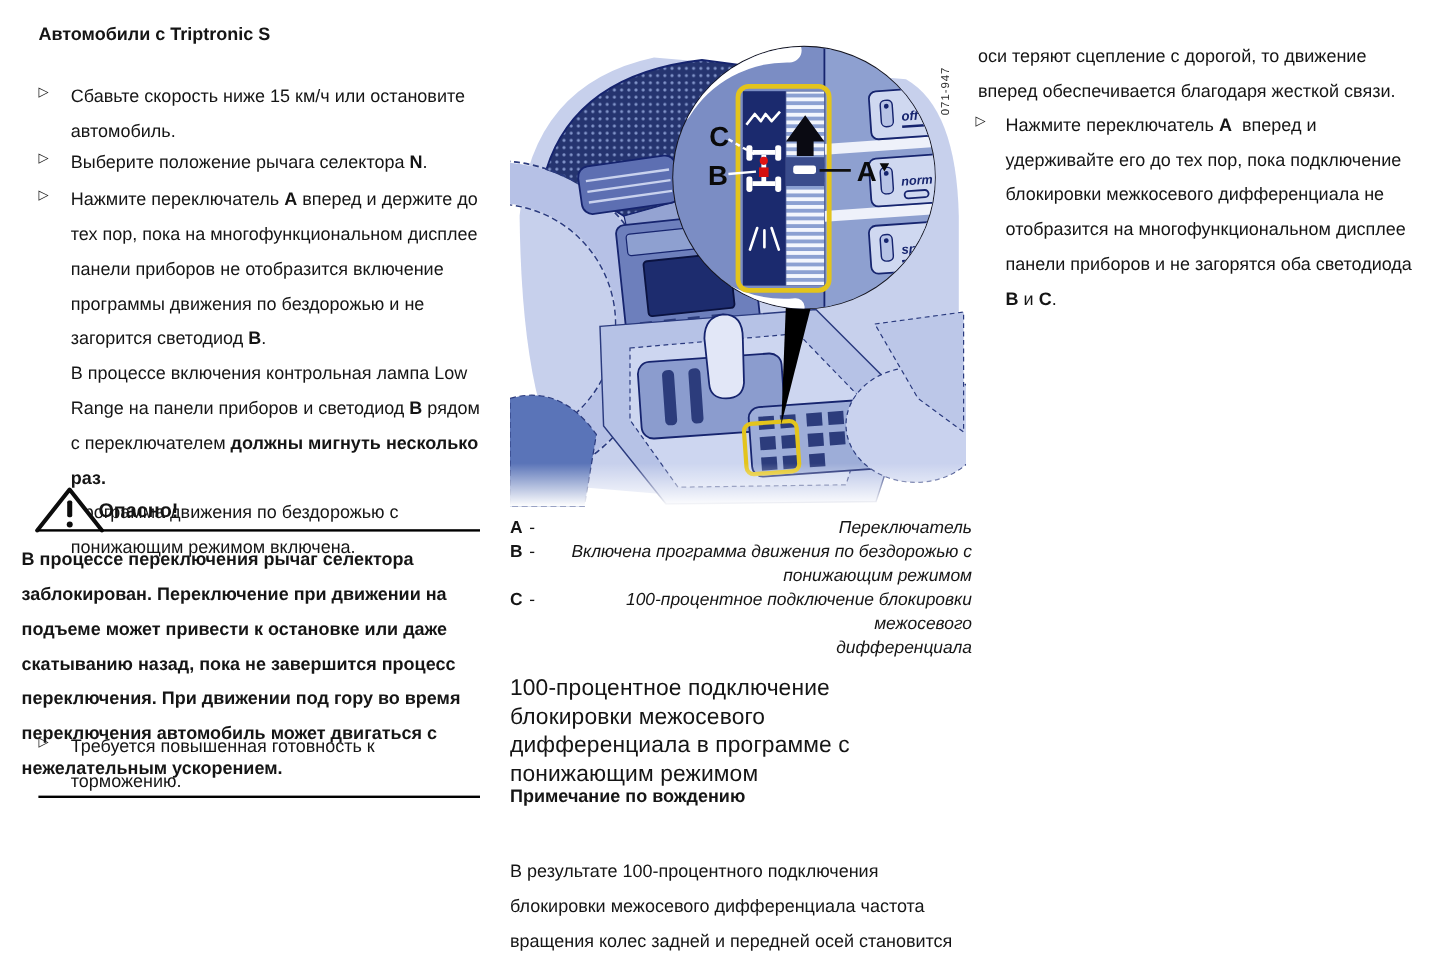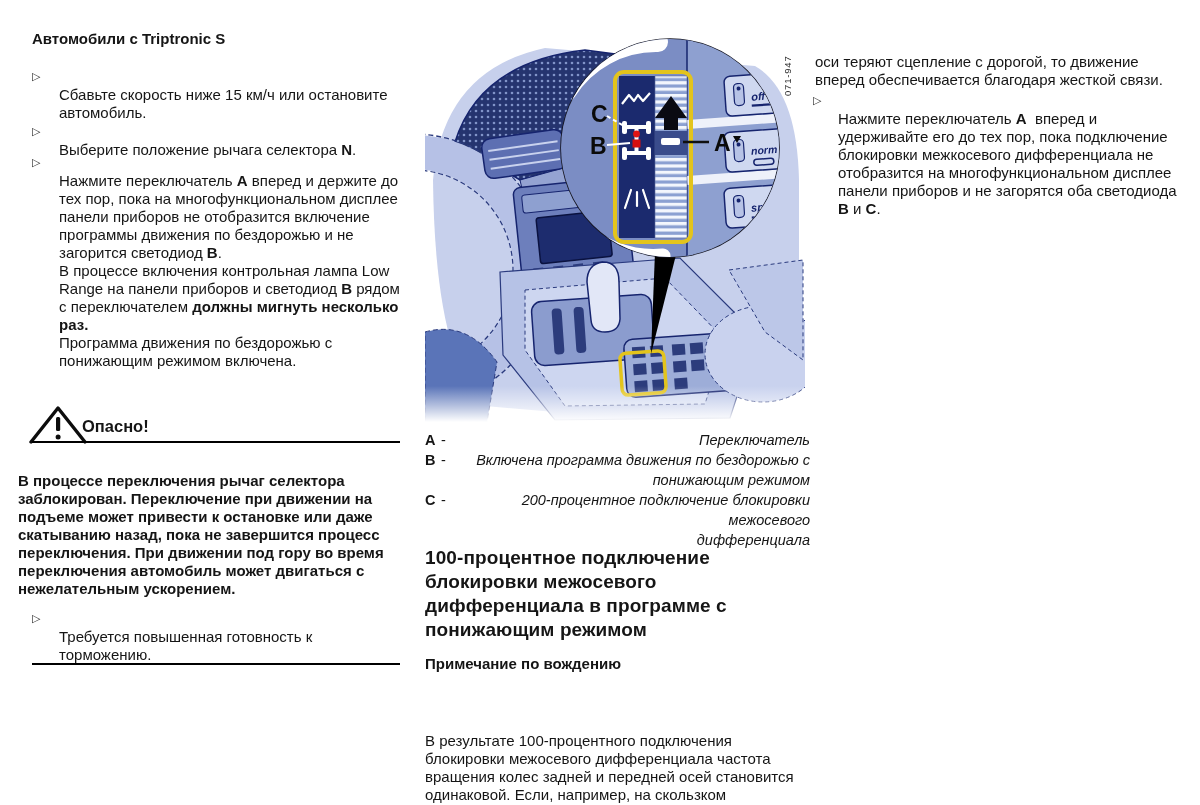--- a/index.html
+++ b/index.html
@@ -1,40 +1,40 @@
 <!DOCTYPE html>
 <html><head>
 <meta charset="utf-8">
 <style>
   html,body{margin:0;padding:0;background:#ffffff;}
   .page{position:relative;width:1200px;height:805px;background:#ffffff;overflow:hidden;
         font-family:"Liberation Sans","DejaVu Sans",sans-serif;color:#151515;}
   .abs{position:absolute;}
-  .body-txt{font-size:15px;line-height:18px;white-space:pre-line;margin-top:20px;}
+  .body-txt{font-size:15px;line-height:29px;white-space:pre-line;}
   .h-small{font-size:15px;font-weight:bold;}
-  .h-big{font-size:19px;font-weight:bold;line-height:24px;white-space:pre-line;letter-spacing:.1px;}
+  .h-big{font-size:19px;font-weight:normal;line-height:24px;white-space:pre-line;letter-spacing:.1px;margin-top:16px;}
   .bullet-row{display:flex;}
   .tri{width:27px;flex:0 0 27px;font-size:11px;line-height:21px;color:#222;
        font-family:"DejaVu Sans",sans-serif;}
   .tri-sm{width:25px;flex:0 0 25px;}
   .btxt{flex:1;}
   .rule{height:2px;background:#000;}
   .legend-row{display:flex;font-size:14.5px;line-height:20px;}
   .lg-letter{width:16px;flex:0 0 16px;font-weight:bold;}
   .lg-dash{width:14px;flex:0 0 14px;}
   .lg-text{flex:1;font-style:italic;white-space:pre-line;text-align:right;}
   .warn-title{font-size:16.5px;font-weight:bold;}
   svg text{font-family:"Liberation Sans","DejaVu Sans",sans-serif;}
 </style>
 </head>
 <body>
 
 <div class="page">
 
-  <div class="abs h-small" style="left:32px;top:30px;width:372px">Автомобили с Triptronic S</div>
+  <div class="abs h-small" style="left:32px;top:20px;width:372px">Автомобили с Triptronic S</div>
 
   <div class="abs bullet-row" style="left:32px;top:66px;width:372px">
     <span class="tri">▷</span>
     <div class="btxt body-txt">Сбавьте скорость ниже 15 км/ч или остановите
 автомобиль.</div>
   </div>
 
   <div class="abs bullet-row" style="left:32px;top:121px;width:372px">
     <span class="tri">▷</span>
     <div class="btxt body-txt">Выберите положение рычага селектора <b>N</b>.</div>
@@ -249,21 +249,21 @@
     </div>
     <div class="legend-row">
       <span class="lg-letter">B</span>
       <span class="lg-dash">-</span>
       <span class="lg-text">Включена программа движения по бездорожью с
 понижающим режимом</span>
     </div>
     <div class="legend-row">
       <span class="lg-letter">C</span>
       <span class="lg-dash">-</span>
-      <span class="lg-text">200-процентное подключение блокировки межосевого
+      <span class="lg-text">100-процентное подключение блокировки межосевого
 дифференциала</span>
     </div>
   </div>
 
   <div class="abs h-big" style="left:425px;top:546px;width:340px">100-процентное подключение
 блокировки межосевого
 дифференциала в программе с
 понижающим режимом</div>
   <div class="abs h-small" style="left:425px;top:655px;width:340px">Примечание по вождению</div>
   <div class="abs body-txt" style="left:425px;top:712px;width:390px">В результате 100-процентного подключения

